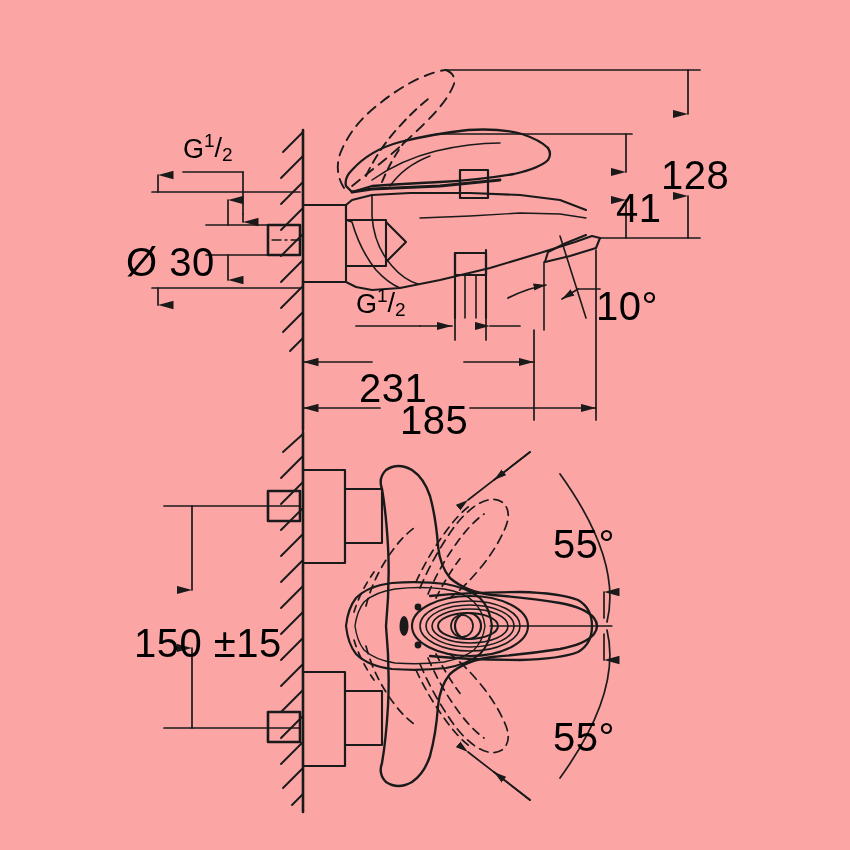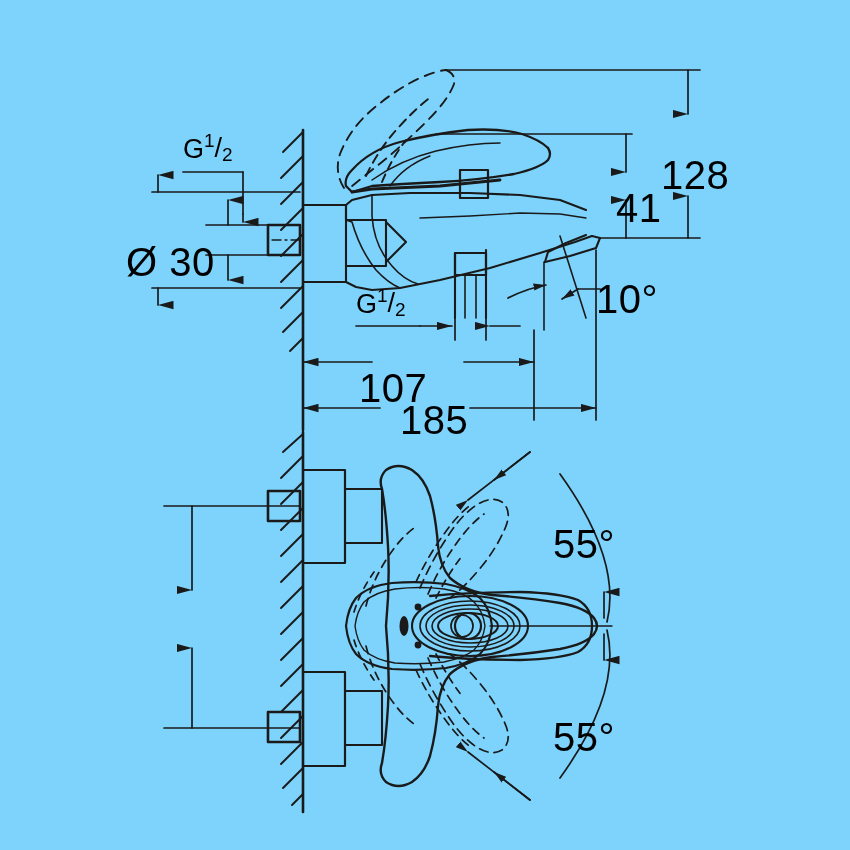--- a/index.html
+++ b/index.html
@@ -1,18 +1,18 @@
 <!DOCTYPE html>
 <html><head>
 <meta charset="utf-8">
 <style>
   html,body{margin:0;padding:0;background:#ffffff;}
   body{width:850px;height:850px;overflow:hidden;
        font-family:"Liberation Sans","DejaVu Sans",sans-serif;}
-  #sheet{position:relative;width:850px;height:850px;background:#7dd3fc;}
+  #sheet{position:relative;width:850px;height:850px;background:#fca5a5;}
   svg.draw{position:absolute;left:0;top:0;width:850px;height:850px;}
   .lbl{position:absolute;color:#000;white-space:nowrap;line-height:1;}
   .dimtext{font-size:40px;letter-spacing:0.5px;margin-top:20px;}
   .gtext{font-size:27px;}
   .frac{display:inline-block;position:relative;top:-1px;font-size:27px;}
   .frac sup{font-size:19px;vertical-align:super;line-height:0;}
   .frac .sl{font-size:27px;}
   .frac sub{font-size:19px;vertical-align:baseline;line-height:0;position:relative;top:4px;}
 </style>
 </head>
@@ -292,28 +292,29 @@
   <div class="lbl gtext" style="left:183px;top:136px;">
     <span>G</span><span class="frac"><sup>1</sup><span class="sl">/</span><sub>2</sub></span>
   </div>
 
   <div class="lbl dimtext" style="left:126px;top:222px;">Ø 30</div>
 
   <div class="lbl dimtext" style="left:616px;top:168px;">41</div>
 
   <div class="lbl dimtext" style="left:661px;top:135px;">128</div>
 
-  <div class="lbl dimtext" style="left:596px;top:259px;">10°</div>
+  <div class="lbl dimtext" style="left:596px;top:266px;">10°</div>
 
   <div class="lbl gtext" style="left:356px;top:291px;">
     <span>G</span><span class="frac"><sup>1</sup><span class="sl">/</span><sub>2</sub></span>
   </div>
 
-  <div class="lbl dimtext" style="left:359px;top:348px;">107</div>
+  <div class="lbl dimtext" style="left:359px;top:348px;">231</div>
 
   <div class="lbl dimtext" style="left:400px;top:380px;">185</div>
 
+  <div class="lbl dimtext" style="left:134px;top:603px;">150 ±15</div>
 
   <div class="lbl dimtext" style="left:553px;top:504px;">55°</div>
 
   <div class="lbl dimtext" style="left:553px;top:697px;">55°</div>
 
 </div>
 
 </body></html>

